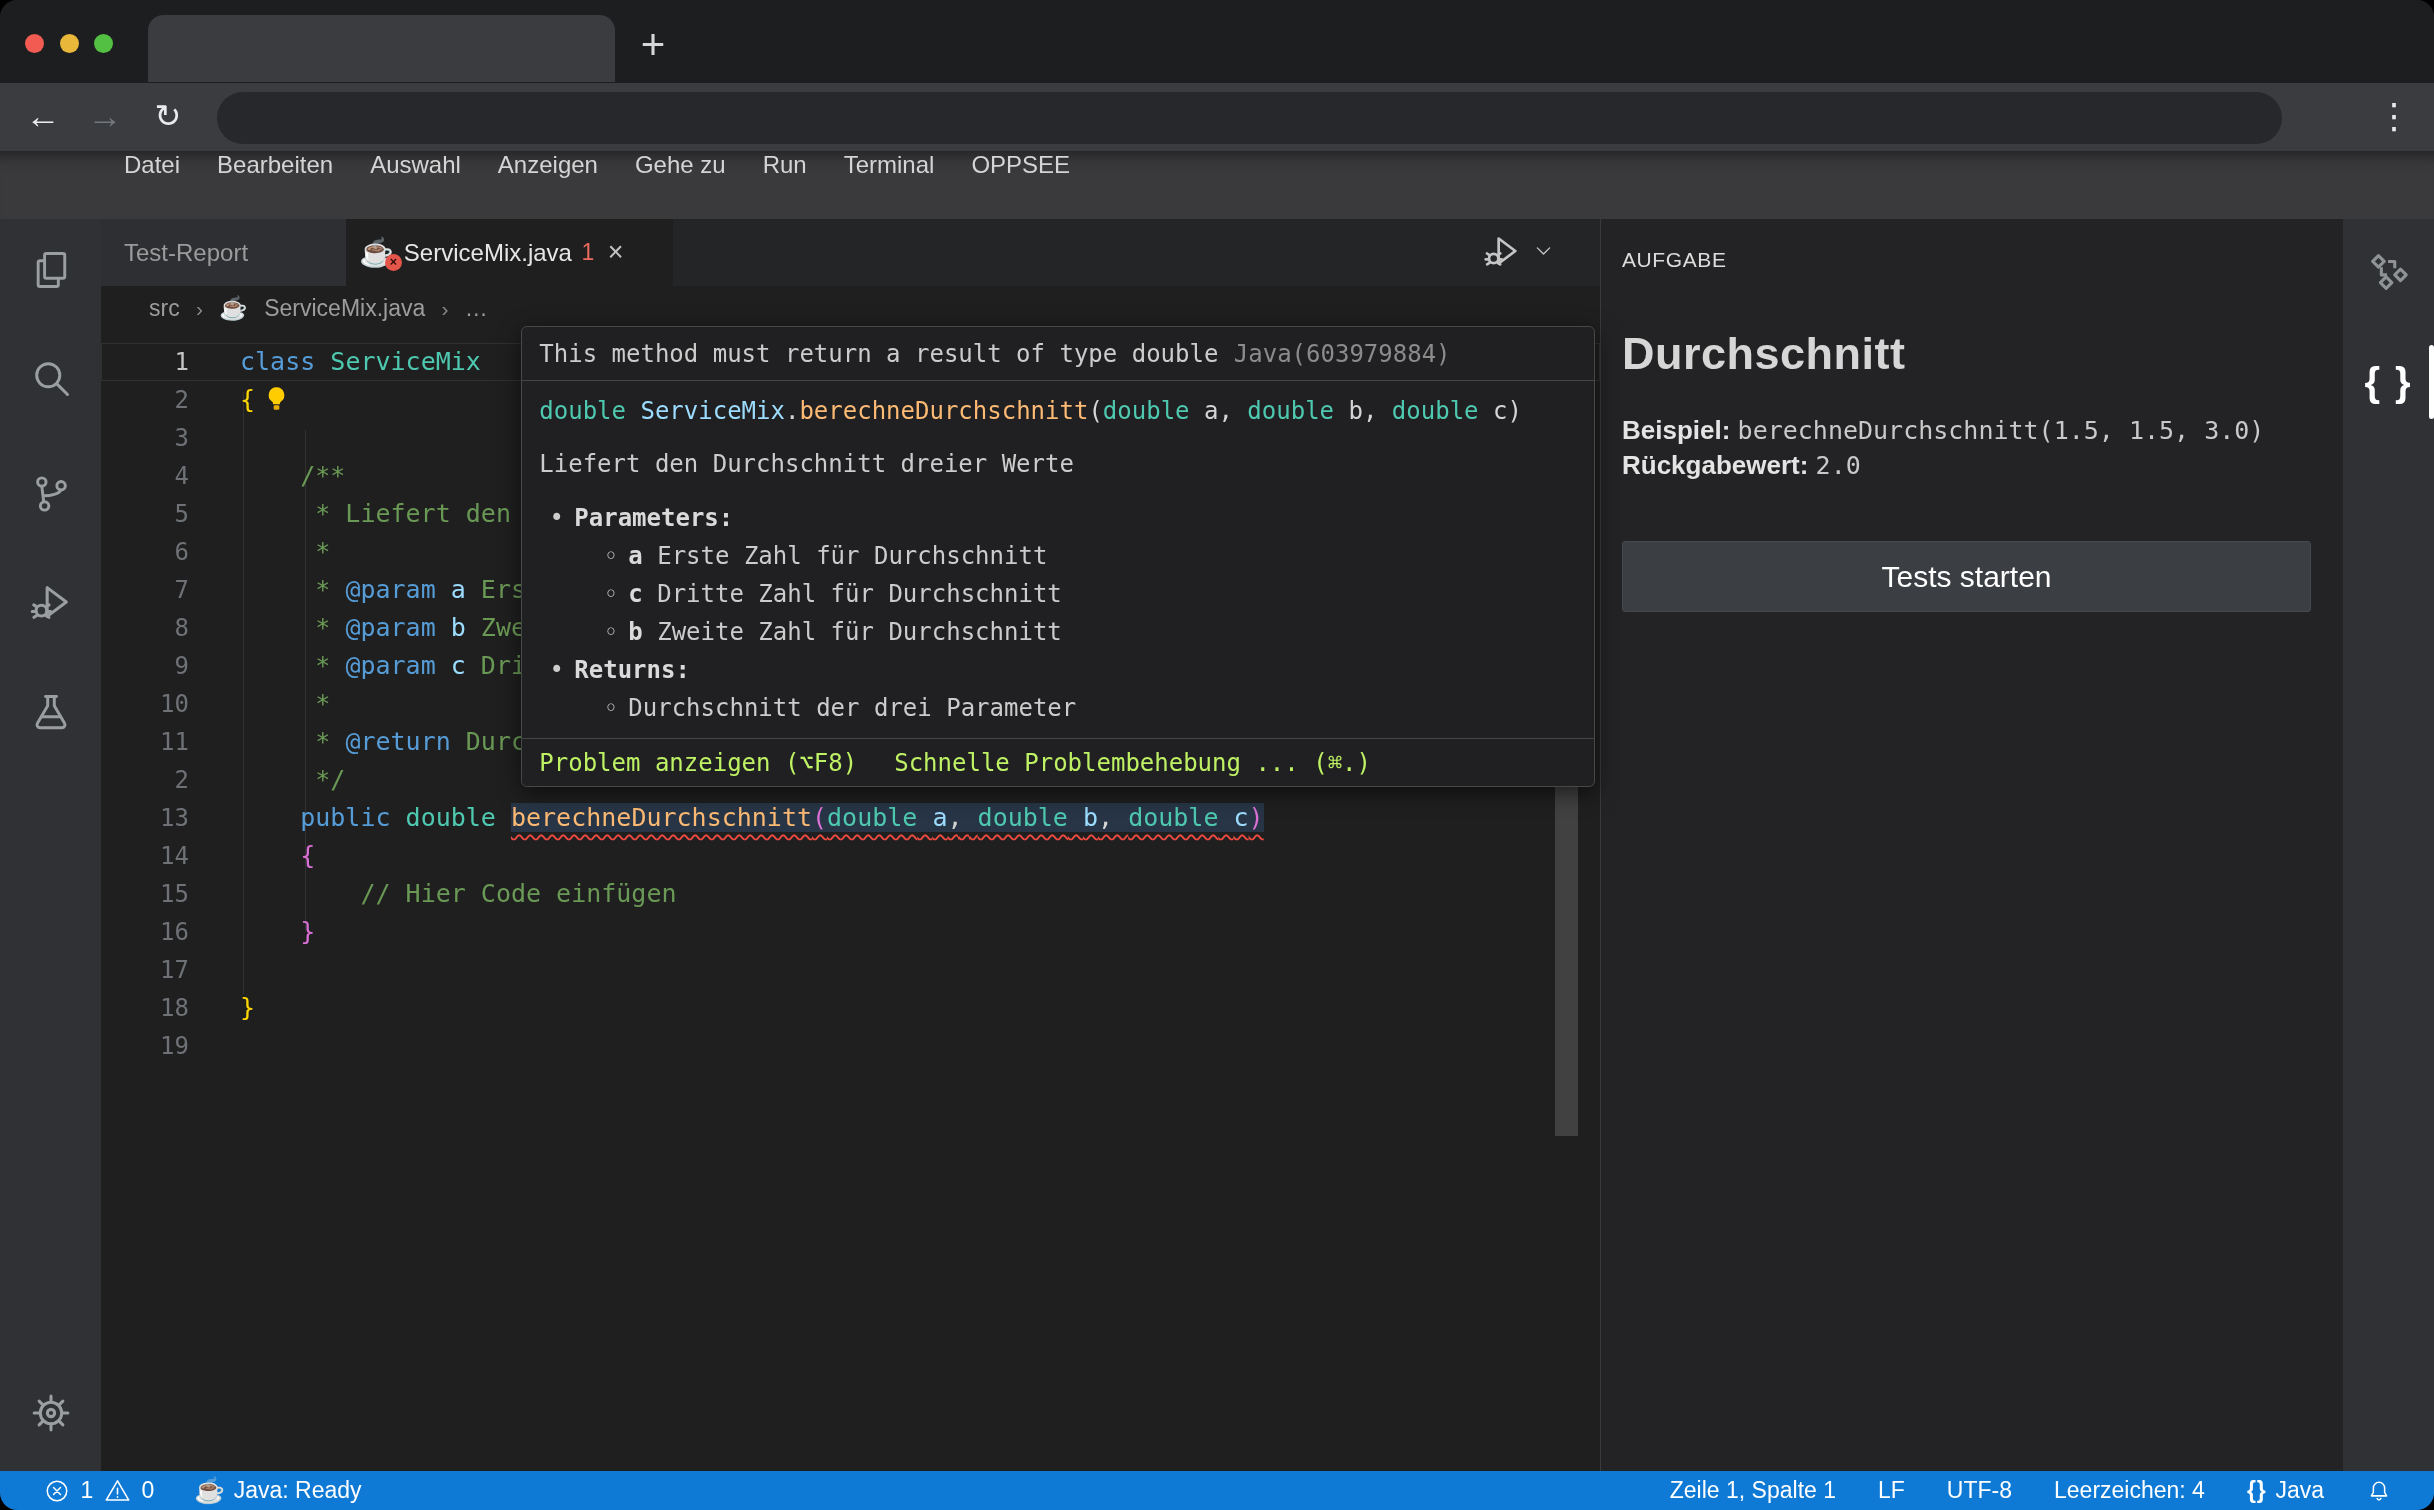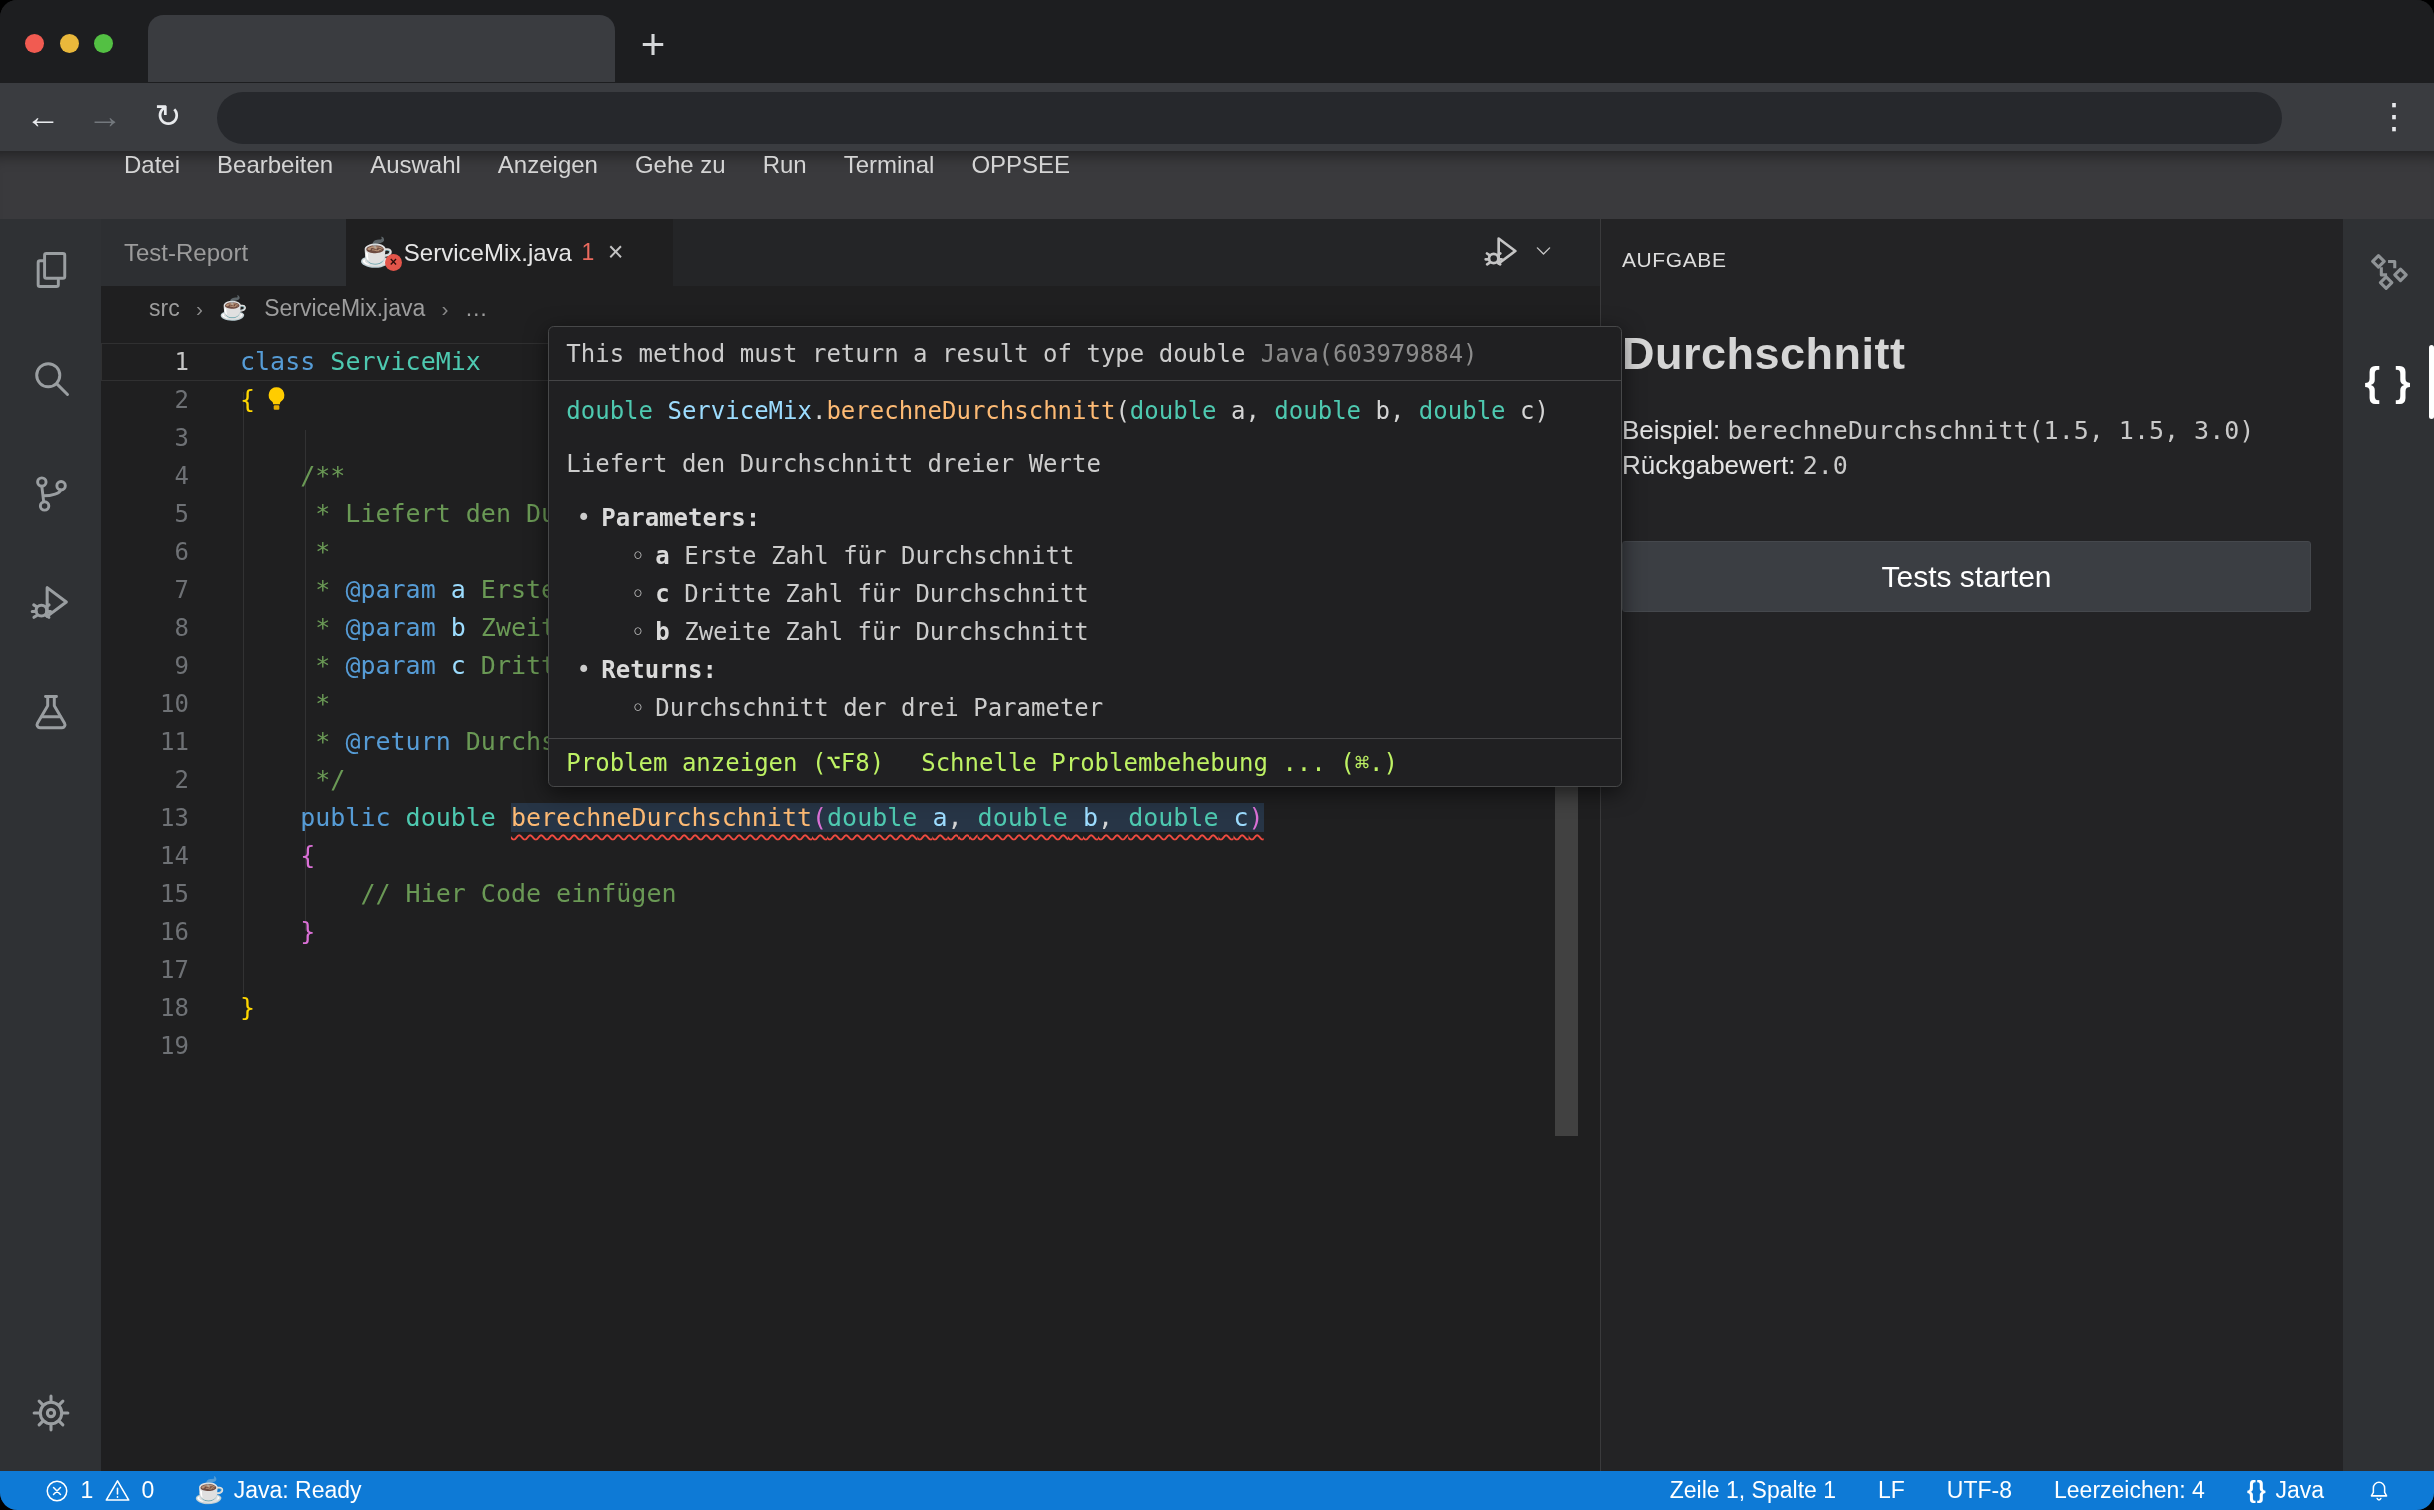--- a/index.html
+++ b/index.html
@@ -59,42 +59,42 @@
   .line.current{outline:1px solid #303031;outline-offset:-1px}
   .line.current .gutter{color:#c6c6c6}
   .tok-kw{color:#569cd6}.tok-type{color:#4ec9b0}.tok-fn{color:#fdba74}.tok-var{color:#9cdcfe}
   .tok-cm{color:#6a9955}.tok-pun{color:#d4d4d4}.tok-bry{color:#ffd700}.tok-brp{color:#da70d6}
   .err-mark{background:rgba(53,88,128,.4);text-decoration:underline wavy #ef4a40;text-decoration-thickness:2.4px;text-underline-offset:7.7px}
   .iguide{position:absolute;width:1px;background:#323233}
   .bulb{position:absolute;left:162px;top:54px}
   .scrollthumb{position:absolute;right:22px;top:328px;width:23px;height:477px;background:rgba(130,130,130,.35)}
 
   
-  .tooltip{position:absolute;left:548px;top:326px;width:1074px;background:#202022;border:1px solid #474849;border-radius:5.8px;box-shadow:0 5.8px 21px rgba(0,0,0,.55);font-family:"DejaVu Sans Mono",monospace;font-size:24px;color:#cccccc;z-index:30}
+  .tooltip{position:absolute;left:521px;top:326px;width:1074px;background:#202022;border:1px solid #474849;border-radius:5.8px;box-shadow:0 5.8px 21px rgba(0,0,0,.55);font-family:"DejaVu Sans Mono",monospace;font-size:24px;color:#cccccc;z-index:30}
   .tt-head{padding:12.5px 17.3px;border-bottom:1px solid #454547;white-space:nowrap;overflow:hidden}
   .tt-source{color:#8b8b8b;margin-left:15.4px}
   .tt-body{padding:13.4px 17.3px 11.5px}
   .tt-sig{line-height:35px;white-space:pre}
   .tt-desc{margin-top:19px;line-height:33px}
   .tt-list{margin-top:17.3px}
   .tt-l1{line-height:38px}
   .tt-l2{line-height:38px;padding-left:54px}
   .tt-bullet,.tt-bullet2{display:inline-block;width:35px;text-align:center}
   .tt-strong{font-weight:700;color:#dadada}
   .tt-actions{border-top:1px solid #454547;padding:9.6px 17.3px;display:flex;gap:37px}
   .tt-link{color:#bef264;white-space:pre}
 
   
   .panel{position:absolute;left:1600px;top:219px;width:744px;bottom:39px;background:#232325;border-left:1px solid #3a3a3c;padding:29px 21px 0 21px}
   .panel-title{font-size:21px;letter-spacing:0.6px;color:#dddddd}
   .task-heading{margin-top:56px;font-size:45px;font-weight:700;color:#d6d6d6;letter-spacing:0.5px}
   .task-body{margin-top:71px;font-size:26px;line-height:35px;color:#d2d2d2;width:686px}
   .task-example{margin-top:33px;font-size:26px;line-height:35px;color:#d2d2d2;width:672px}
   .seg-code{font-family:"DejaVu Sans Mono",monospace;font-size:25px;color:#c9c9c9}
-  .seg-bold{font-weight:400;color:#e4e4e4}
+  .seg-bold{font-weight:700;color:#e4e4e4}
   .tests-btn{display:block;margin-top:58px;width:689px;height:71px;background:#3b3e43;border:1px solid #45484d;color:#fff;font-size:30px;font-family:"Liberation Sans",sans-serif;border-radius:2.9px}
 
   
   .statusbar{position:absolute;left:0;right:0;bottom:0;height:39px;background:#0e7ad6;color:#fff;font-size:23px;display:flex;align-items:center;justify-content:space-between;padding:0 42px 0 44px}
   .sb-left,.sb-right{display:flex;align-items:center}
   .sb-left{gap:10.6px}
   .sb-right{gap:42px}
   .sb-item{display:flex;align-items:center;gap:8.6px;white-space:nowrap}
   .sb-ico svg{display:block;stroke:#fff;fill:none;stroke-width:1.4;stroke-linecap:round;stroke-linejoin:round}
   .sb-java{margin-left:29px}

